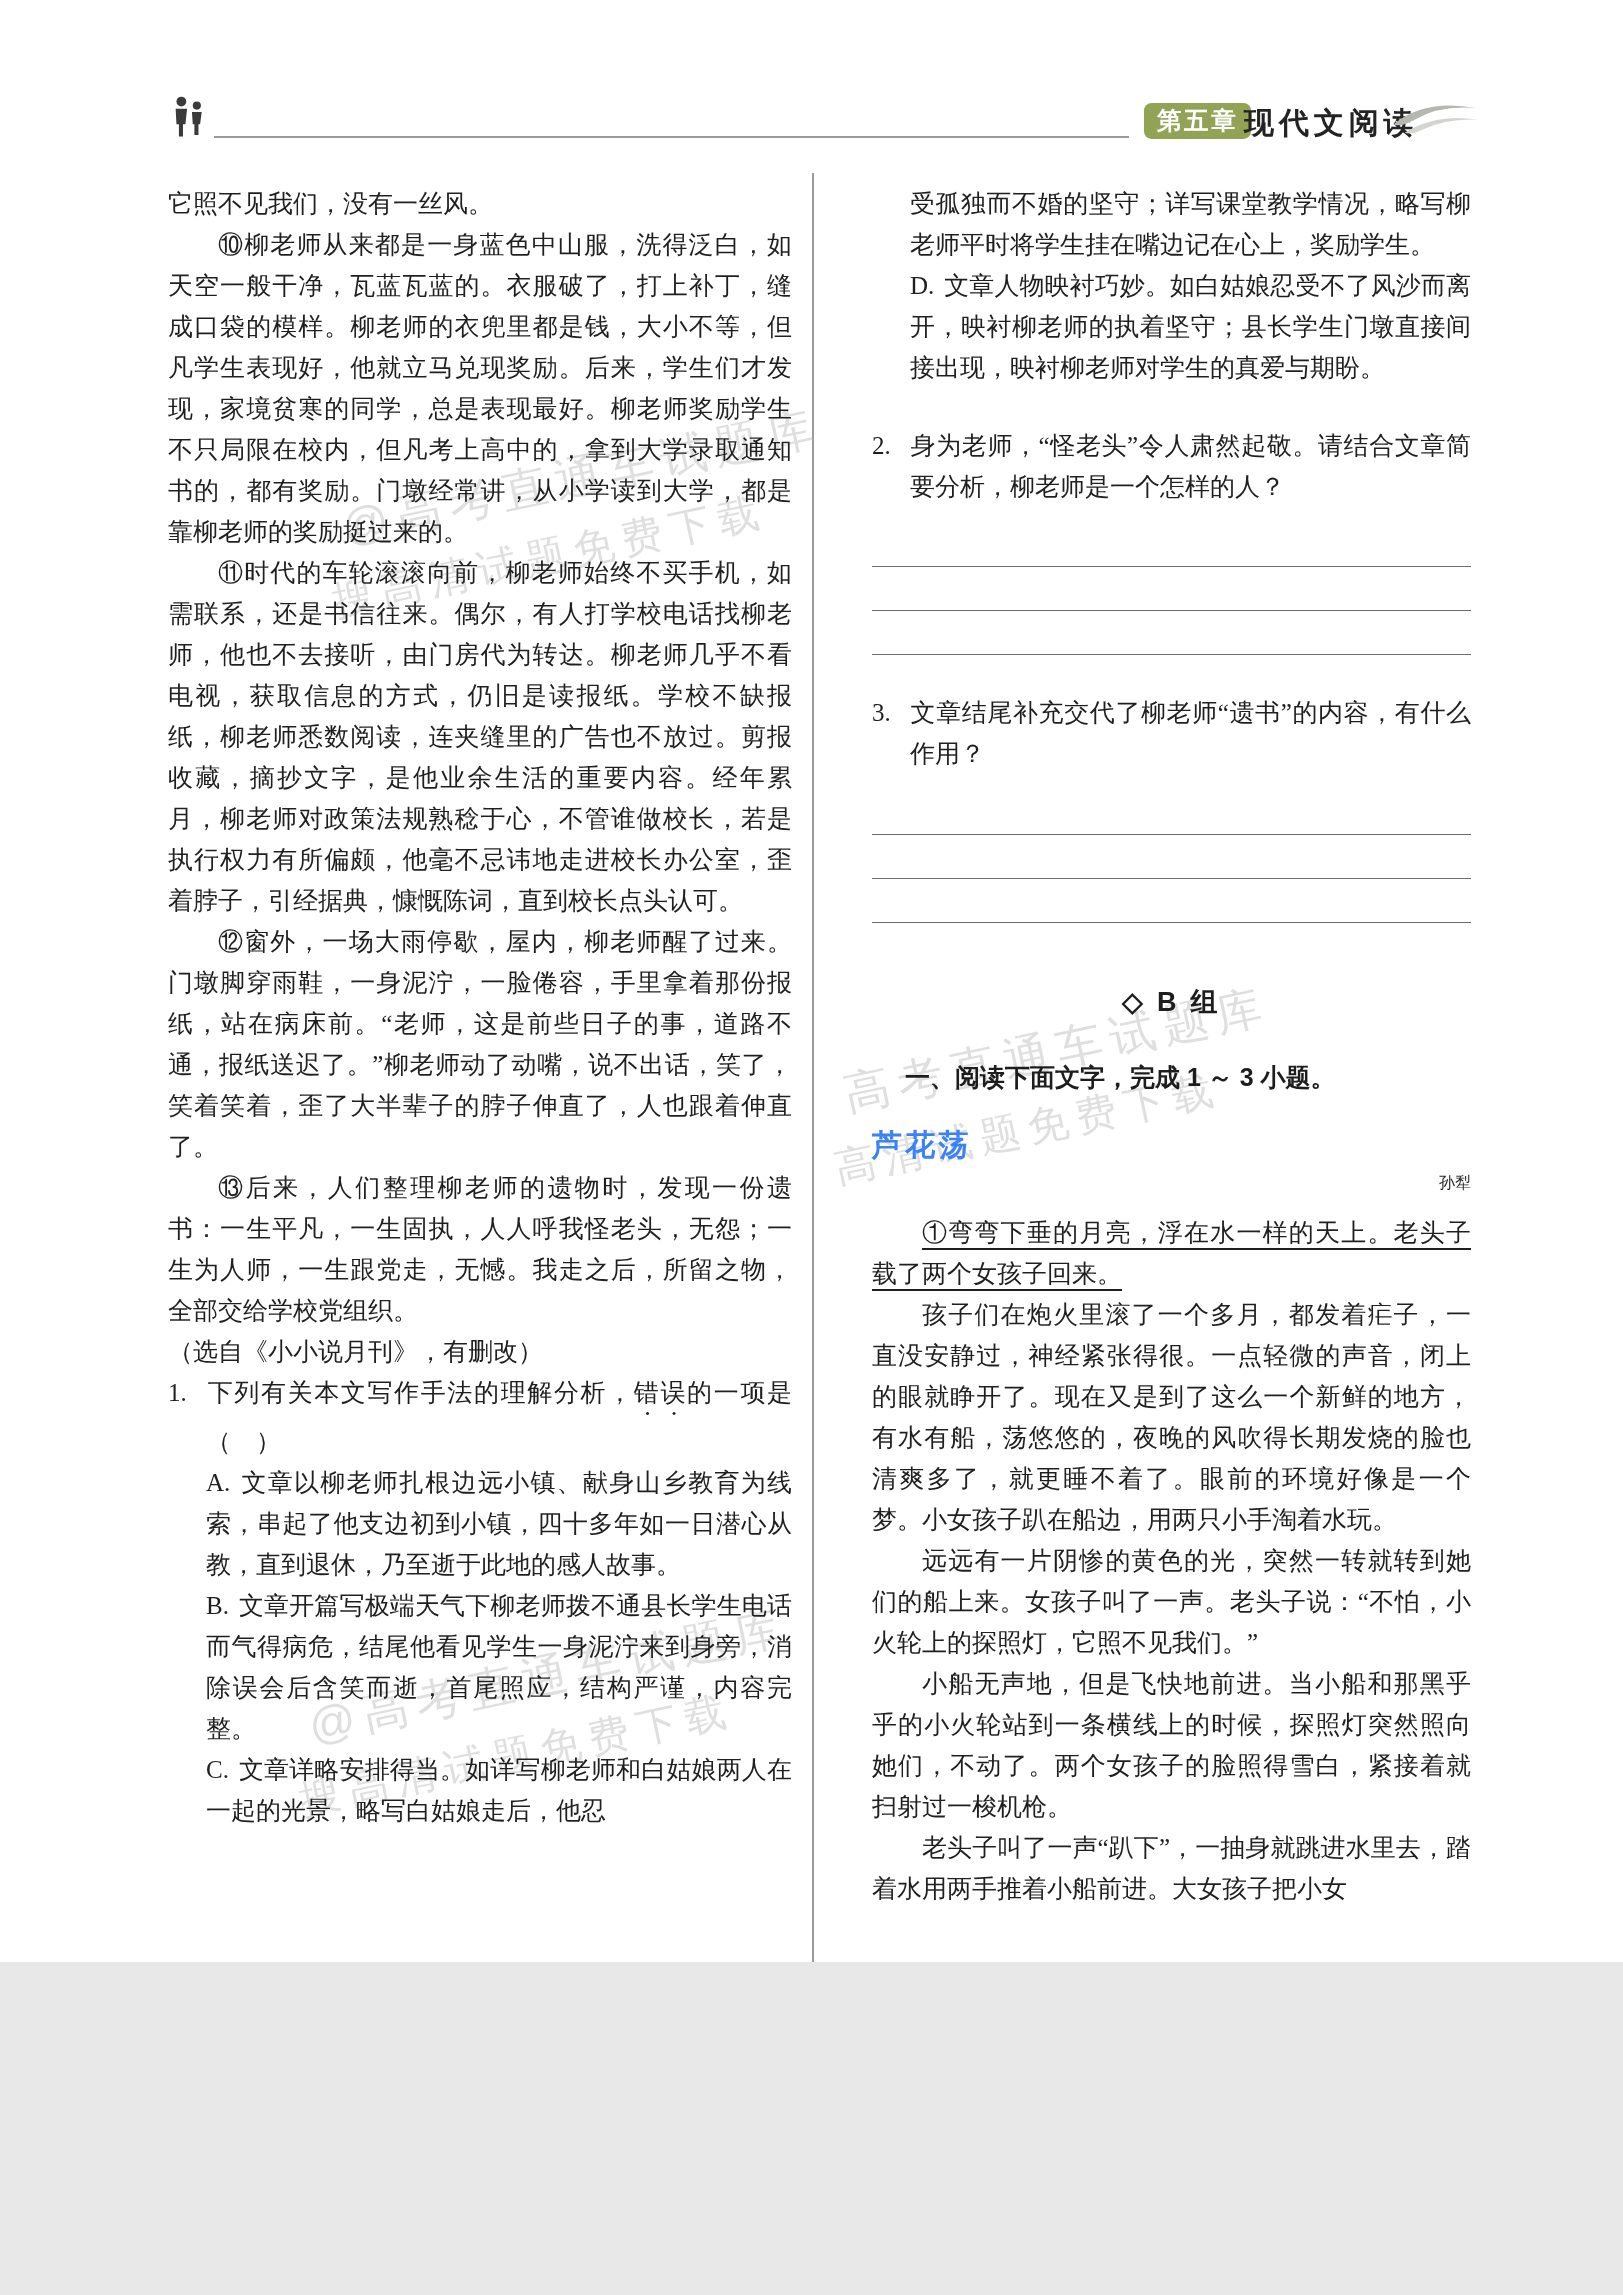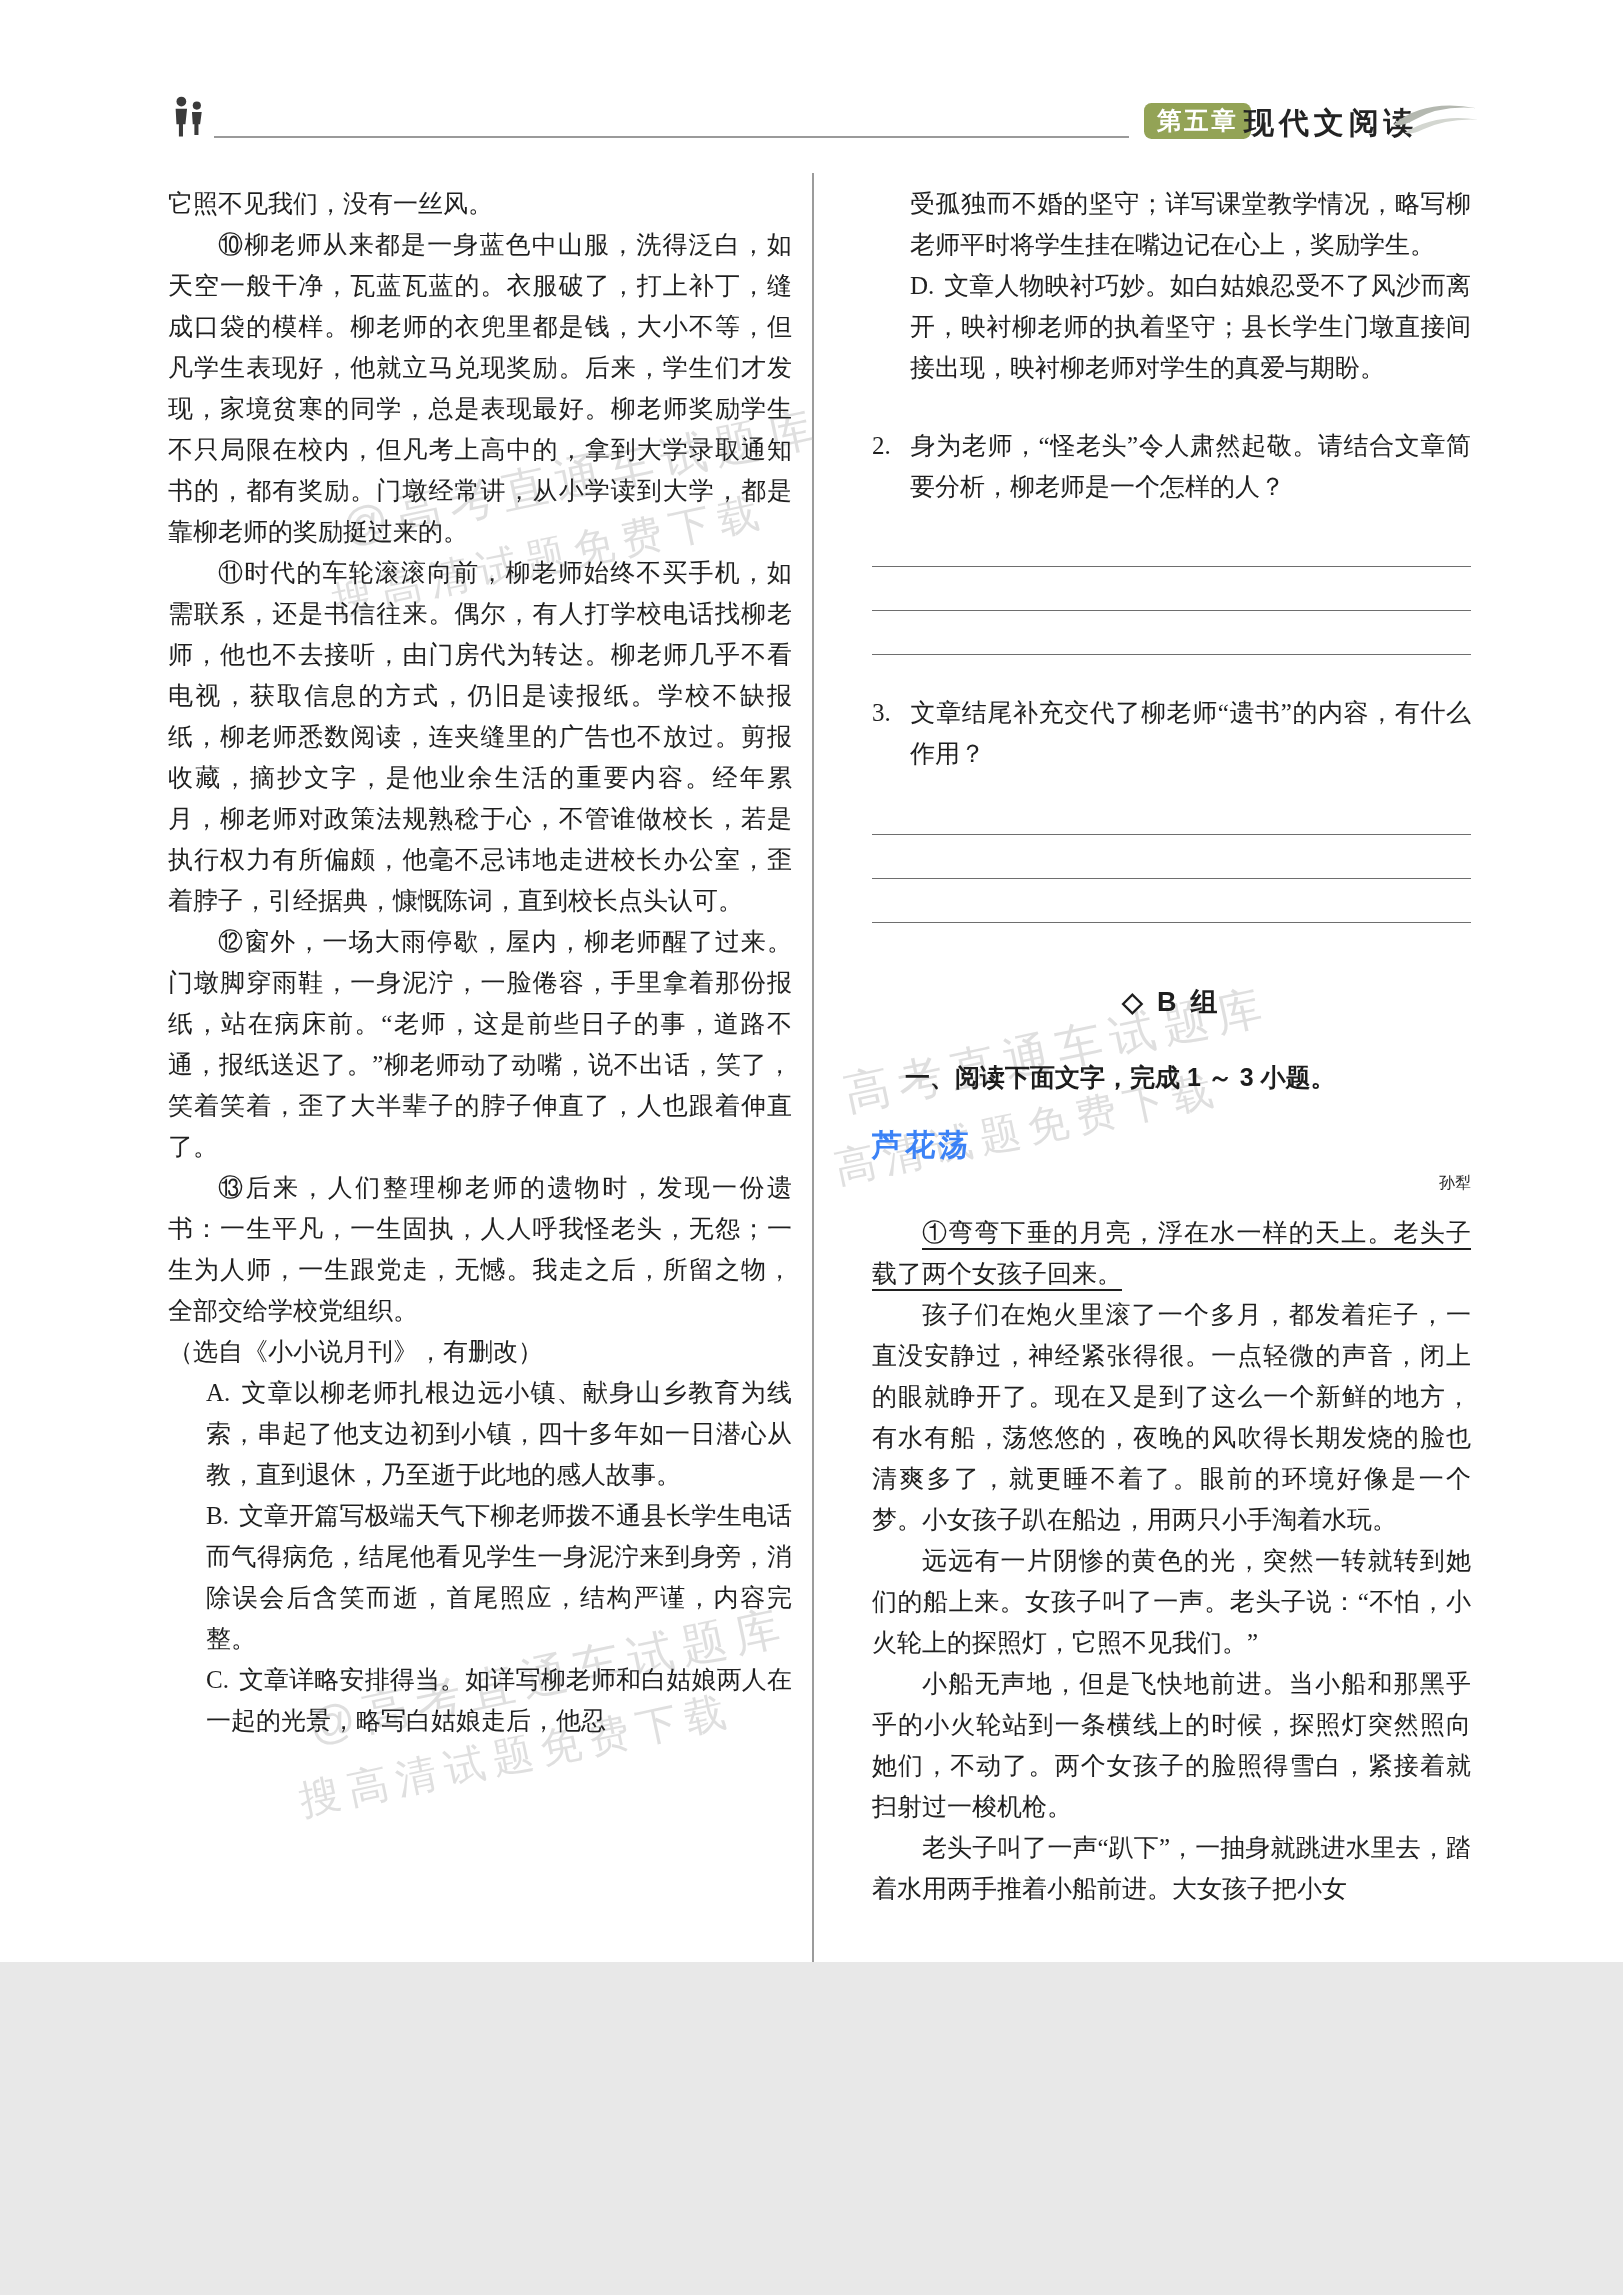--- a/index.html
+++ b/index.html
@@ -126,20 +126,21 @@
 
   <div class="divider"></div>
 
   <section class="col col-left">
     <p class="para no-indent">它照不见我们，没有一丝风。</p>
     <p class="para">⑩柳老师从来都是一身蓝色中山服，洗得泛白，如天空一般干净，瓦蓝瓦蓝的。衣服破了，打上补丁，缝成口袋的模样。柳老师的衣兜里都是钱，大小不等，但凡学生表现好，他就立马兑现奖励。后来，学生们才发现，家境贫寒的同学，总是表现最好。柳老师奖励学生不只局限在校内，但凡考上高中的，拿到大学录取通知书的，都有奖励。门墩经常讲，从小学读到大学，都是靠柳老师的奖励挺过来的。</p>
     <p class="para">⑪时代的车轮滚滚向前，柳老师始终不买手机，如需联系，还是书信往来。偶尔，有人打学校电话找柳老师，他也不去接听，由门房代为转达。柳老师几乎不看电视，获取信息的方式，仍旧是读报纸。学校不缺报纸，柳老师悉数阅读，连夹缝里的广告也不放过。剪报收藏，摘抄文字，是他业余生活的重要内容。经年累月，柳老师对政策法规熟稔于心，不管谁做校长，若是执行权力有所偏颇，他毫不忌讳地走进校长办公室，歪着脖子，引经据典，慷慨陈词，直到校长点头认可。</p>
     <p class="para">⑫窗外，一场大雨停歇，屋内，柳老师醒了过来。门墩脚穿雨鞋，一身泥泞，一脸倦容，手里拿着那份报纸，站在病床前。“老师，这是前些日子的事，道路不通，报纸送迟了。”柳老师动了动嘴，说不出话，笑了，笑着笑着，歪了大半辈子的脖子伸直了，人也跟着伸直了。</p>
     <p class="para">⑬后来，人们整理柳老师的遗物时，发现一份遗书：一生平凡，一生固执，人人呼我怪老头，无怨；一生为人师，一生跟党走，无憾。我走之后，所留之物，全部交给学校党组织。</p>
     <p class="source">（选自《小小说月刊》，有删改）</p>
+    <p class="question"><span class="qnum">1.</span><span>下列有关本文写作手法的理解分析，</span><span class="emph">错误</span><span>的一项是（　）</span></p>
     <p class="option"><span class="opt-label">A.</span><span>文章以柳老师扎根边远小镇、献身山乡教育为线索，串起了他支边初到小镇，四十多年如一日潜心从教，直到退休，乃至逝于此地的感人故事。</span></p>
     <p class="option"><span class="opt-label">B.</span><span>文章开篇写极端天气下柳老师拨不通县长学生电话而气得病危，结尾他看见学生一身泥泞来到身旁，消除误会后含笑而逝，首尾照应，结构严谨，内容完整。</span></p>
     <p class="option"><span class="opt-label">C.</span><span>文章详略安排得当。如详写柳老师和白姑娘两人在一起的光景，略写白姑娘走后，他忍</span></p>
   </section>
 
   <section class="col col-right">
     <p class="option-cont">受孤独而不婚的坚守；详写课堂教学情况，略写柳老师平时将学生挂在嘴边记在心上，奖励学生。</p>
     <p class="option"><span class="opt-label">D.</span><span>文章人物映衬巧妙。如白姑娘忍受不了风沙而离开，映衬柳老师的执着坚守；县长学生门墩直接间接出现，映衬柳老师对学生的真爱与期盼。</span></p>
 
     <p class="question q-gap"><span class="qnum">2.</span><span>身为老师，“怪老头”令人肃然起敬。请结合文章简要分析，柳老师是一个怎样的人？</span></p>

